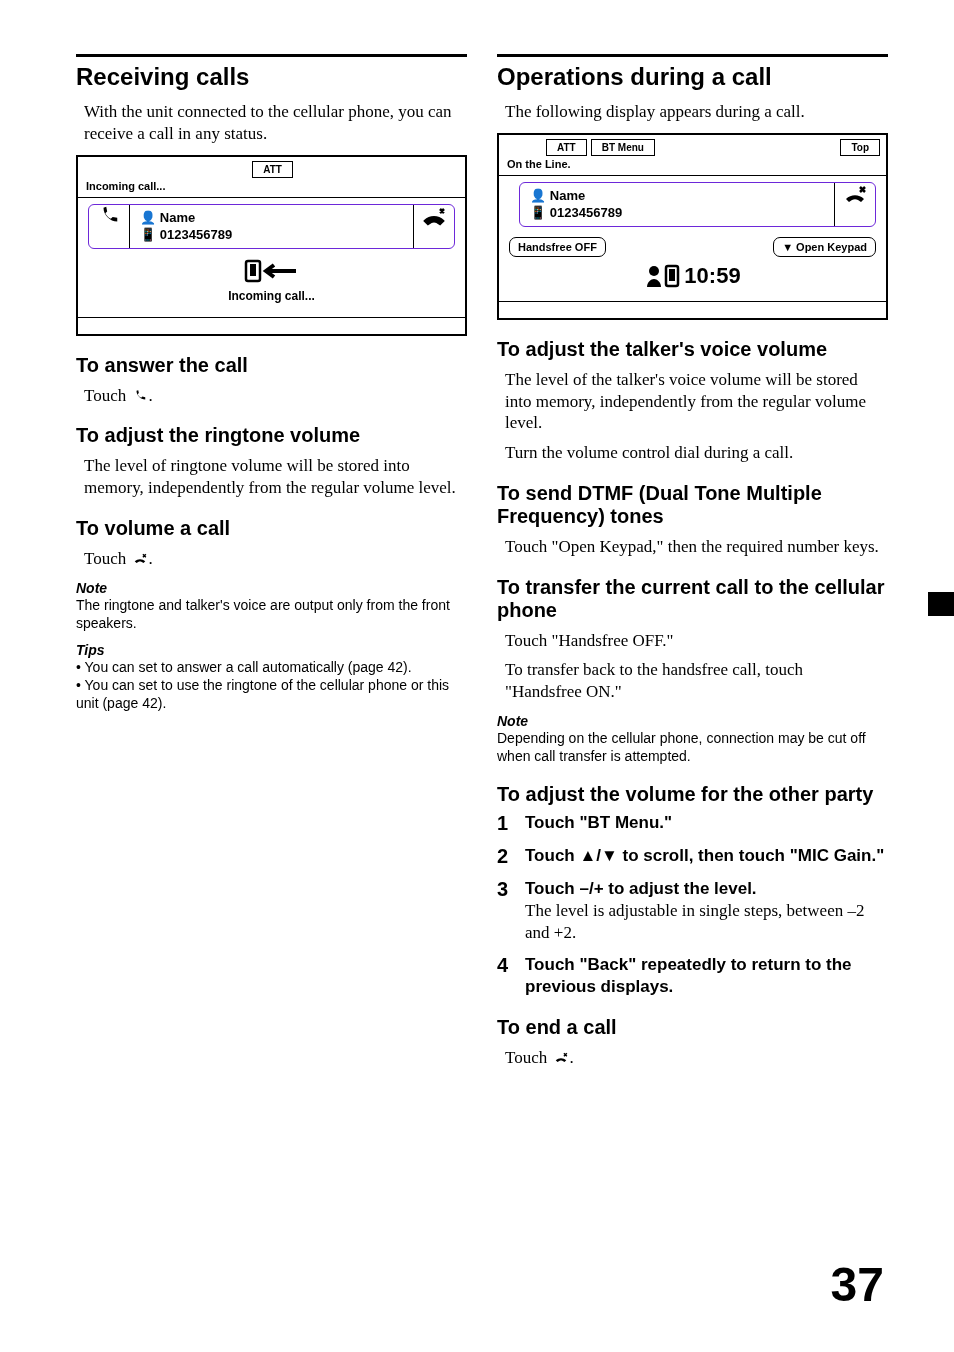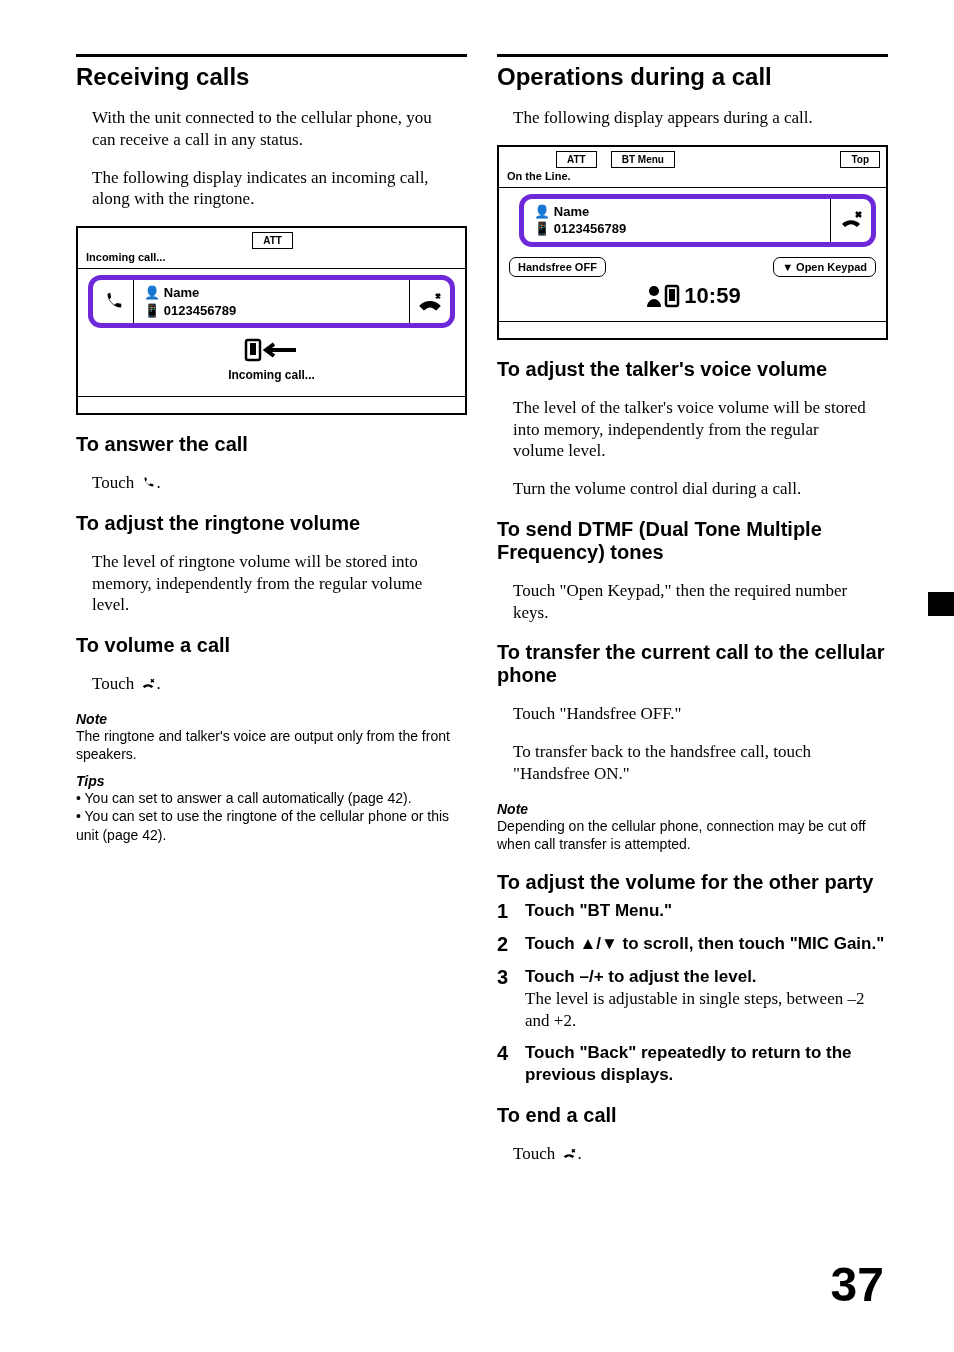--- a/index.html
+++ b/index.html
@@ -4,57 +4,56 @@
 <style>
 body{margin:0;padding:0;font-family:"Times New Roman",serif;background:#fff;color:#000;width:954px;height:1352px;position:relative}
 .page{padding:54px 66px 40px 76px;display:flex;gap:30px}
 .col{flex:1;min-width:0}
 .right-tab{position:absolute;right:0;top:592px;width:26px;height:24px;background:#000}
 .page-number{position:absolute;right:70px;bottom:40px;font-family:Arial,Helvetica,sans-serif;font-weight:bold;font-size:48px}
 .section-rule{border-top:3px solid #000;margin-bottom:6px}
 h1{font-family:Arial,Helvetica,sans-serif;font-weight:bold;font-size:24px;margin:0 0 10px 0}
 h2{font-family:Arial,Helvetica,sans-serif;font-weight:bold;font-size:20px;margin:18px 0 0 0}
 h3{font-family:Arial,Helvetica,sans-serif;font-weight:bold;font-size:14px;margin:14px 0 0 0}
-.body{font-size:17px;line-height:1.28;margin:16px}
+.body{font-size:17px;line-height:1.28;margin:8px}
 .note-label,.tips-label{font-family:Arial,Helvetica,sans-serif;font-weight:bold;font-style:italic;font-size:14px;margin:10px 0 0 0}
 .note-text{font-family:Arial,Helvetica,sans-serif;font-size:14px;margin:0;line-height:1.3}
 ul.tips{list-style:none;padding:0;margin:0}
 ul.tips li::before{content:"• ";}
 ol.steps{list-style:none;padding:0;margin:6px 0 0 0}
 ol.steps li{display:flex;gap:10px;margin-bottom:10px}
 ol.steps .num{font-family:Arial,Helvetica,sans-serif;font-weight:bold;font-size:20px;min-width:18px}
 ol.steps .step-bold{font-family:Arial,Helvetica,sans-serif;font-weight:bold;font-size:17px;line-height:1.3}
 ol.steps .step-plain{font-size:17px;line-height:1.28}
 .screen{border:2px solid #000;margin-top:10px;padding:0;font-family:Arial,Helvetica,sans-serif}
-.screen-top{padding:4px 6px 2px 8px;display:flex;align-items:flex-start;gap:14px}
+.screen-top{padding:4px 6px 2px 8px;display:flex;align-items:flex-start;gap:4px}
 .screen-status{font-weight:bold;font-size:11px;flex:1}
 .topbtn{border:1px solid #000;font-size:10px;font-weight:bold;padding:2px 10px;background:#fff}
 .spacer{flex:1}
 .screen-hr{border:none;border-top:1px solid #000;margin:2px 0}
-.caller-card{margin:6px 10px;border:5px solid #6d28d9;border-radius:13px;display:flex;align-items:center}
+.caller-card{margin:6px 10px;border:1px solid #6d28d9;border-radius:6px;display:flex;align-items:flex-start}
 .caller-left,.caller-right{width:40px;display:flex;align-items:center;justify-content:center}
 .caller-mid{flex:1;border-left:1px solid #000;border-right:1px solid #000;padding:4px 10px;font-weight:bold;font-size:13px;line-height:1.35}
 .mid-area{margin:8px 0 14px 0}
 .incoming{text-align:center}
 .incoming .il{font-weight:bold;font-size:12px}
 .bottom-row{display:flex;gap:6px;padding:4px 10px 4px 10px}
 .softbtn{border:1px solid #000;border-radius:7px;font-weight:bold;font-size:11px;padding:3px 8px;background:#fff}
 .time-row{display:flex;align-items:center;justify-content:center;margin:2px 0 12px 0}
 .time{font-family:Arial,Helvetica,sans-serif;font-weight:bold;font-size:22px}
 .glyph{font-family:Arial,Helvetica,sans-serif}
 </style>
 </head>
 <body>
 
 <div class="page">
   <div class="col">
     <div class="section-rule"></div>
     <h1>Receiving calls</h1>
     <p class="body">With the unit connected to the cellular phone, you can receive a call in any status.</p>
-    <p class="body">The following display indicates an incoming call, along with the ringtone.</p>
 
     <div class="screen">
       <div class="screen-top">
         <span class="spacer"></span>
         <span class="topbtn">ATT</span>
         <span class="spacer"></span>
       </div>
       <div class="screen-status" style="padding:0 8px 3px 8px">Incoming call...</div>
       <hr class="screen-hr">
       <div class="caller-card">

